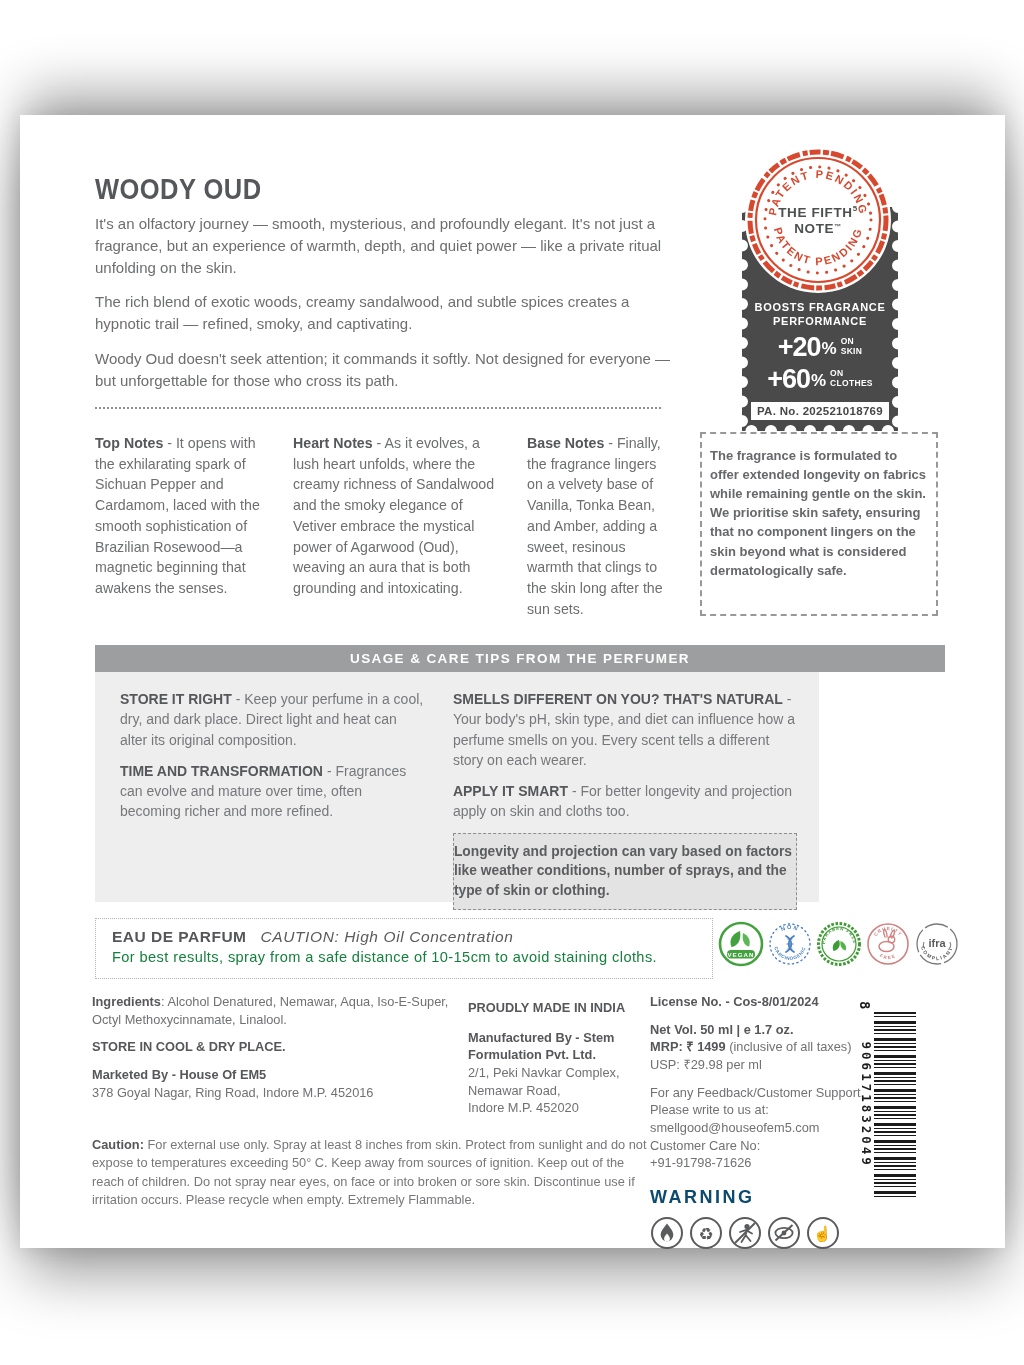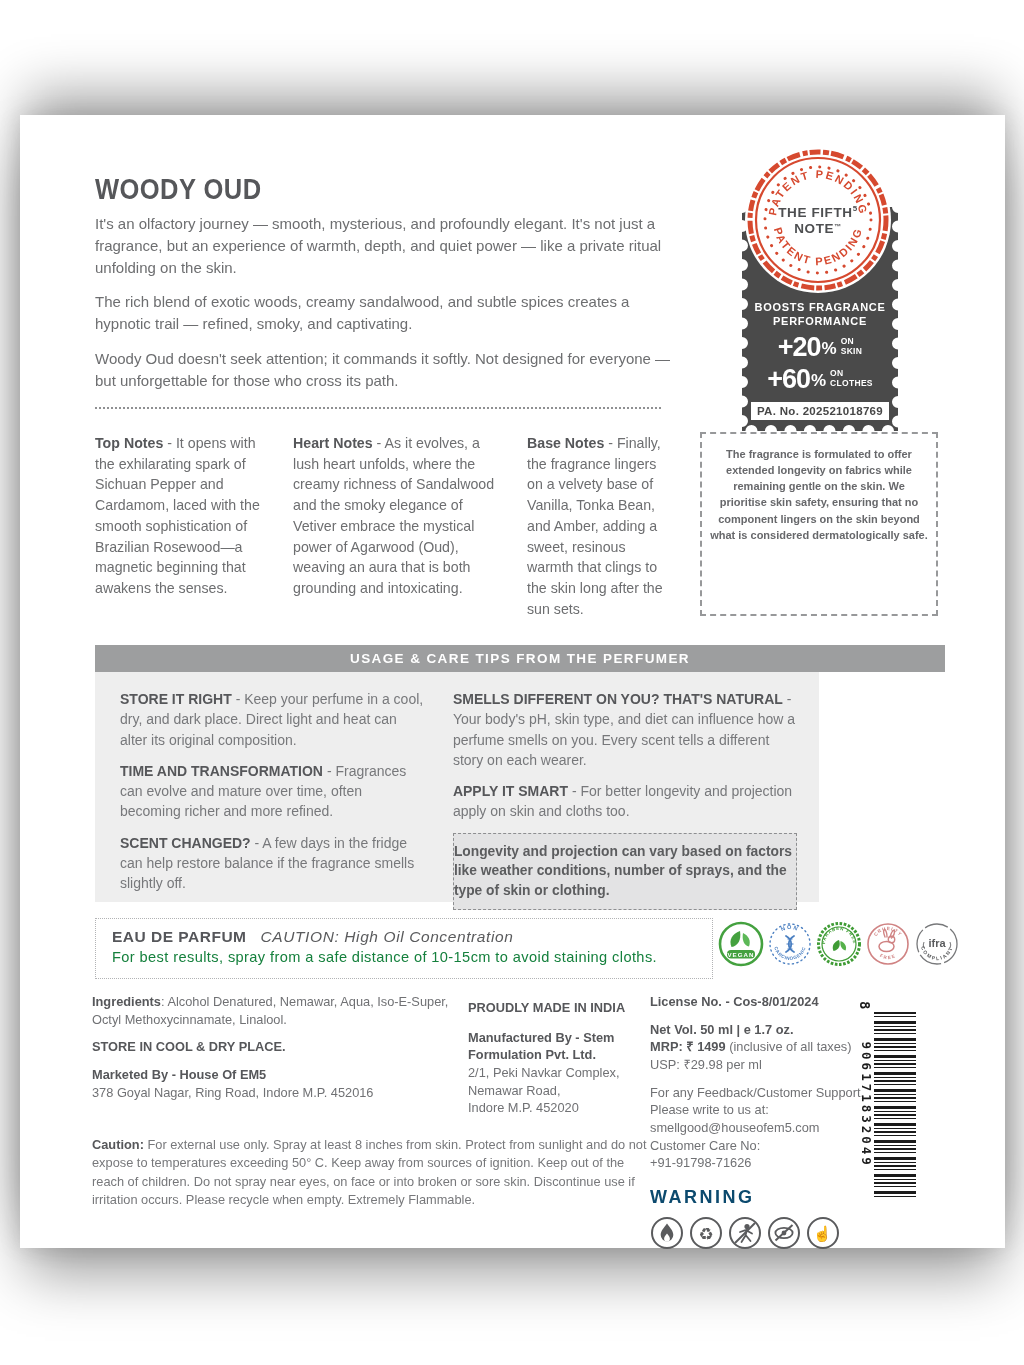--- a/index.html
+++ b/index.html
@@ -36,21 +36,21 @@
   .stat-lbls{display:flex;flex-direction:column;font-size:8.5px;font-weight:bold;text-align:left;line-height:1.15;margin-left:2px;letter-spacing:.3px;}
   .pa-box{background:#fff;color:#474747;font-weight:bold;font-size:11.5px;margin:9px 9px 0;padding:3px 0;letter-spacing:.3px;}
   
   .seal{left:723px;top:30px;}
   .arc{font-size:11px;font-weight:bold;letter-spacing:2px;fill:#d6492f;text-anchor:middle;}
   .seal-name{font-size:13.5px;font-weight:bold;fill:#4e4f51;text-anchor:middle;letter-spacing:.6px;}
   .sup{font-size:8px;}
   .tm{font-size:7px;}
   
   .longevity{left:680px;top:317px;width:238px;height:184px;border:2px dashed #97989a;box-sizing:border-box;
-             padding:12px 8px;text-align:center;font-size:11px;font-weight:bold;color:#67686b;line-height:1.47;}
+             padding:12px 8px;text-align:left;font-size:13px;font-weight:bold;color:#67686b;line-height:1.47;}
   
   .usage-header{left:75px;top:530px;width:850px;height:27px;background:#9d9e9f;color:#fff;
                 font-size:13.5px;font-weight:bold;letter-spacing:1.4px;text-align:center;line-height:27px;}
   .usage-body{left:75px;top:557px;width:724px;height:230px;background:#eeeeee;box-sizing:border-box;
               padding:17px 22px 10px 25px;display:flex;}
   .u-left{width:365px;margin-right:28px;}
   .u-right{width:412px;}
   .tip{font-size:14px;line-height:1.45;color:#77787b;margin-bottom:11px;}
   .tip b{color:#56575a;}
   .callout{background:#e3e3e4;border:1.5px dashed #8d8e90;padding:8px 0;margin-top:11px;
@@ -153,21 +153,20 @@
     <text x="75" y="88" class="seal-name"><tspan>NOTE</tspan><tspan class="tm" dy="-4">™</tspan></text>
   </svg>
 
   <div class="abs longevity">The fragrance is formulated to offer extended longevity on fabrics while remaining gentle on the skin. We prioritise skin safety, ensuring that no component lingers on the skin beyond what is considered dermatologically safe.</div>
 
   <div class="abs usage-header">USAGE &amp; CARE TIPS FROM THE PERFUMER</div>
   <div class="abs usage-body">
     <div class="u-left">
       <div class="tip"><b>STORE IT RIGHT</b> <span>- Keep your perfume in a cool, dry, and dark place. Direct light and heat can alter its original composition.</span></div>
       <div class="tip"><b>TIME AND TRANSFORMATION</b> <span>- Fragrances can evolve and mature over time, often becoming richer and more refined.</span></div>
-      <div class="tip"><b>SCENT CHANGED?</b> <span>- A few days in the fridge can help restore balance if the fragrance smells slightly off.</span></div>
     </div>
     <div class="u-right">
       <div class="tip"><b>SMELLS DIFFERENT ON YOU? THAT'S NATURAL</b> <span>- Your body's pH, skin type, and diet can influence how a perfume smells on you. Every scent tells a different story on each wearer.</span></div>
       <div class="tip"><b>APPLY IT SMART</b> <span>- For better longevity and projection apply on skin and cloths too.</span></div>
       <div class="callout">Longevity and projection can vary based on factors like weather conditions, number of sprays, and the type of skin or clothing.</div>
     </div>
   </div>
 
   <div class="abs edp">
     <div class="edp-l1"><b>EAU DE PARFUM</b><span class="edp-caution">CAUTION: High Oil Concentration</span></div>

